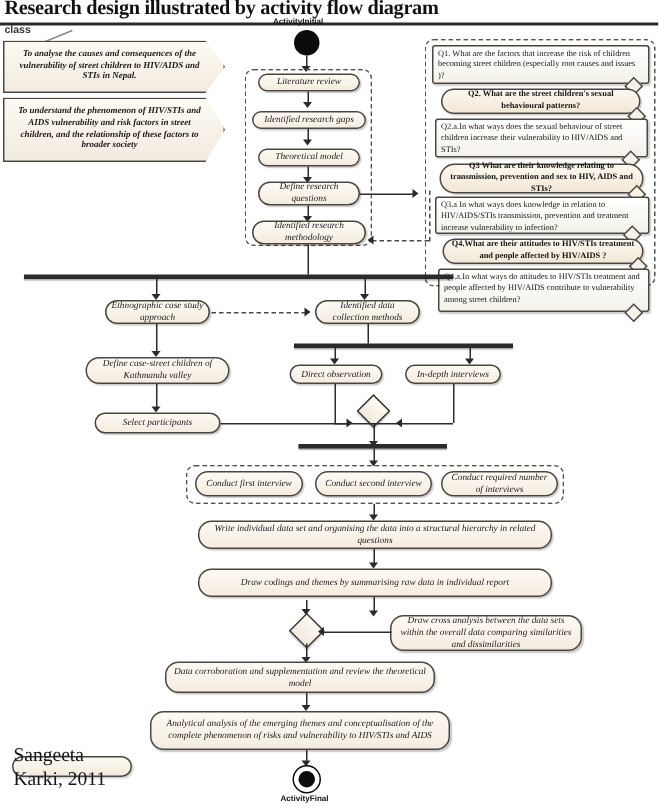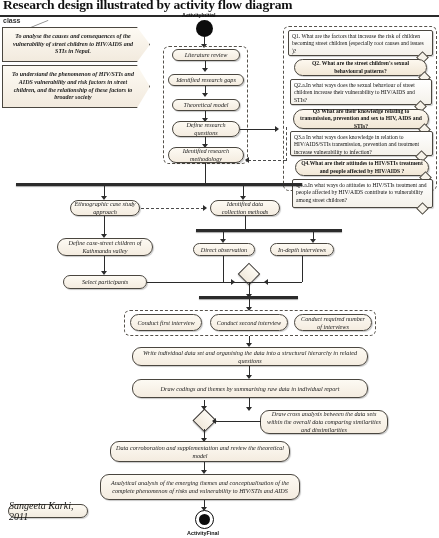--- a/index.html
+++ b/index.html
@@ -98,21 +98,21 @@
     background:#ffffff;border:1.6px solid #0c0c0c;box-sizing:border-box;}
   .final-in{position:absolute;width:11px;height:11px;border-radius:50%;background:#0c0c0c;}
   .nodelabel{position:absolute;font-family:"Liberation Sans", sans-serif;
     font-size:5.4px;font-weight:bold;color:#111;white-space:nowrap;}
 
   .author{
     position:absolute;box-sizing:border-box;
     background:linear-gradient(180deg,#fdfaf3 0%,#f2ebdf 100%);
     border:1px solid #4a463f;border-radius:9px;
     display:flex;align-items:center;justify-content:center;
-    font-size:10px;color:#141414;box-shadow:1px 1px 1px rgba(0,0,0,.2);font-style:italic;
+    font-size:13px;color:#141414;box-shadow:1px 1px 1px rgba(0,0,0,.2);
   }
 </style>
 </head>
 <body>
 
 <div id="root">
 
   <div class="title">Research design illustrated by activity flow diagram</div>
   <div class="title-rule"></div>
   <div class="class-label">class</div>

